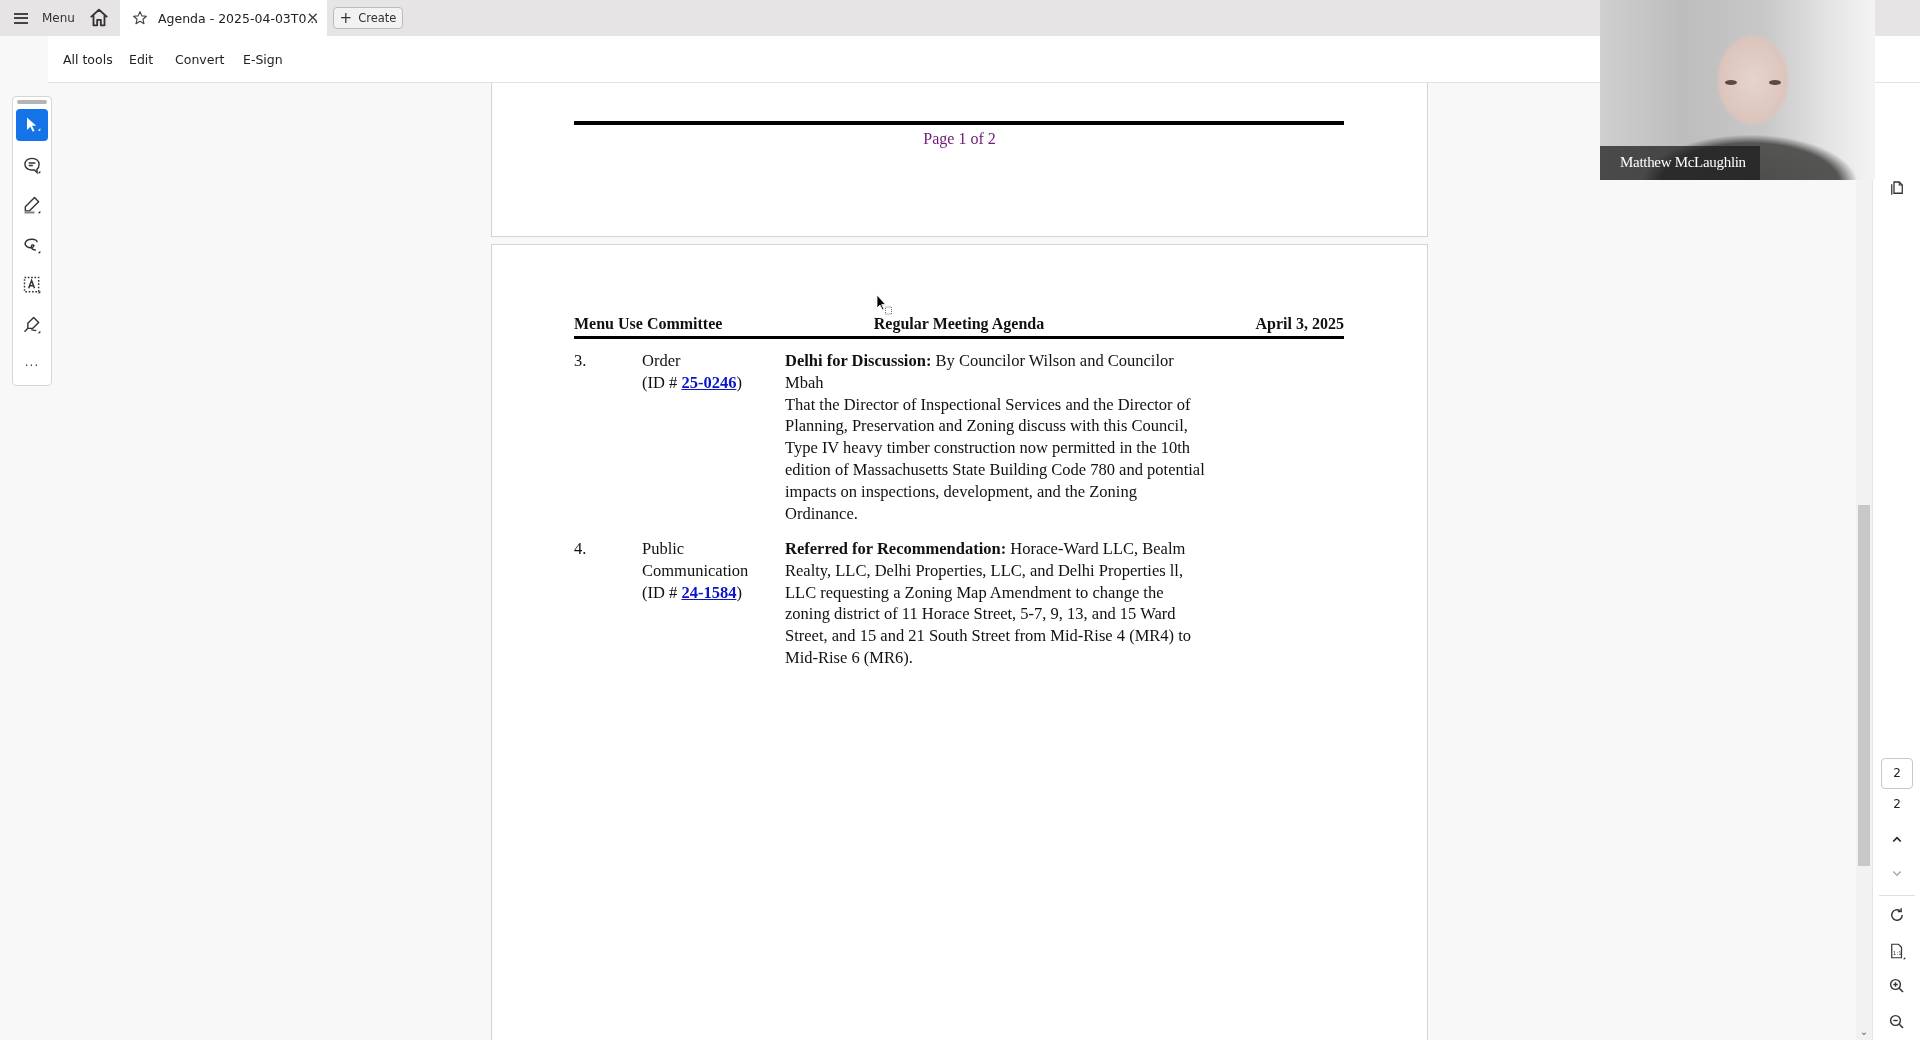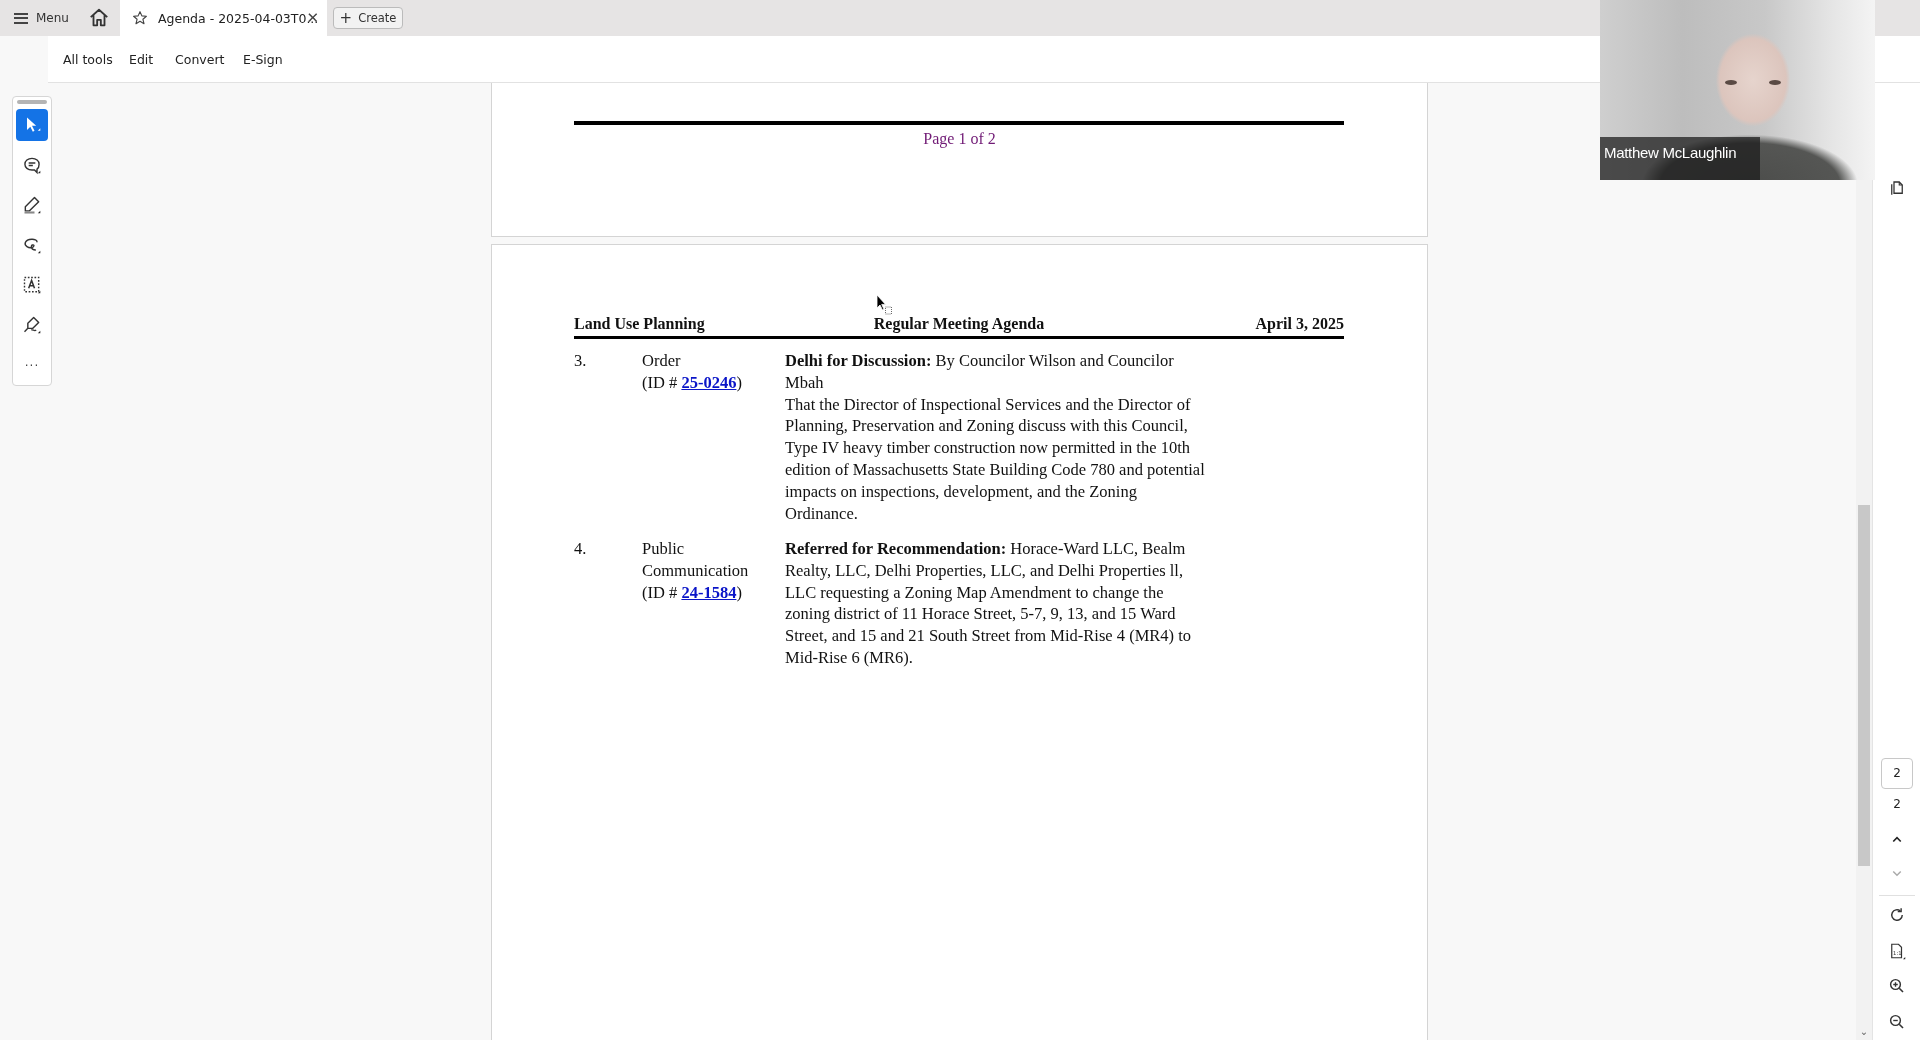--- a/index.html
+++ b/index.html
@@ -1,18 +1,18 @@
 <!DOCTYPE html>
 <html><head>
 <meta charset="utf-8">
 <style>
   * { box-sizing: border-box; margin: 0; padding: 0; }
   html, body { width: 1920px; height: 1040px; overflow: hidden; background: #f8f8f8; font-family: "DejaVu Sans", sans-serif; color: #222; }
   .tabbar { position: absolute; left: 0; top: 0; width: 1920px; height: 36px; background: #e6e4e4; }
-  .tb-menu { position: absolute; left: 14px; top: 8px; height: 20px; display: flex; align-items: center; gap: 8px; font-size: 12px; color: #333; cursor: pointer; }
+  .tb-menu { position: absolute; left: 14px; top: 8px; height: 20px; display: flex; align-items: center; gap: 14px; font-size: 12px; color: #333; cursor: pointer; }
   .hamburger { width: 14px; height: 11px; border-top: 2px solid #444; border-bottom: 2px solid #444; position: relative; }
   .hamburger::after { content: ""; position: absolute; left: 0; right: 0; top: 2.5px; height: 2px; background: #444; }
   .tb-home { position: absolute; left: 88px; top: 7px; width: 22px; height: 22px; cursor: pointer; }
   .tab-active { position: absolute; left: 120px; top: 0; width: 207px; height: 36px; background: #fff; display: flex; align-items: center; padding-left: 12px; font-size: 12.5px; color: #222; }
   .tab-active .star { width: 16px; height: 16px; margin-right: 10px; }
   .tab-active .close { position: absolute; right: 8px; top: 9px; font-size: 15px; color: #444; cursor: pointer; }
   .create-btn { position: absolute; left: 333px; top: 7px; width: 70px; height: 22px; border: 1px solid #bbb; border-radius: 4px; background: #f2f2f2; display: flex; align-items: center; justify-content: center; gap: 6px; font-size: 11.5px; color: #333; }
   .create-btn .plus { font-size: 15px; line-height: 1; }
 
   .toolbar { position: absolute; left: 0; top: 36px; width: 1920px; height: 47px; background: #fff; border-bottom: 1px solid #e2e2e2; margin-left: 48px; }
@@ -59,21 +59,21 @@
   .page-total { position: absolute; left: 8px; top: 714px; width: 32px; font-size: 12px; text-align: center; color: #222; }
   .rr-sep { position: absolute; left: 6px; width: 36px; height: 1px; background: #e0e0e0; top: 812px; }
 
   .video { position: absolute; left: 1600px; top: 0; width: 275px; height: 180px; overflow: hidden;
     background: radial-gradient(ellipse 60px 75px at 153px 80px, #e6d4cd 0%, #dcc5bd 55%, rgba(220,200,190,0) 62%),
                 radial-gradient(ellipse 150px 70px at 150px 185px, #4c4d4b 0%, #555654 60%, rgba(90,90,90,0) 72%),
                 linear-gradient(90deg, #cfcfcf 0%, #bdbdbd 30%, #c8c8c8 60%, #e6e6e6 85%, #f4f4f4 100%); }
   .video .eyes { position: absolute; left: 125px; top: 80px; width: 56px; height: 6px; }
   .video .eyes::before, .video .eyes::after { content: ""; position: absolute; top: 0; width: 12px; height: 5px; background: #5a4a44; border-radius: 50%; }
   .video .eyes::before { left: 0; } .video .eyes::after { right: 0; }
-  .video-name { position: absolute; left: 0; bottom: 0; width: 160px; height: 43px; background: rgba(30,30,30,0.75); color: #fff; font-size: 15px; line-height: 32px; padding-left: 4px; font-family: Liberation Sans, sans-serif; letter-spacing: -0.3px; }
+  .video-name { position: absolute; left: 0; bottom: 0; width: 160px; height: 34px; background: rgba(30,30,30,0.75); color: #fff; font-size: 15px; line-height: 32px; padding-left: 20px; font-family: Liberation Serif, serif; letter-spacing: -0.3px; }
 </style>
 </head>
 <body>
 
 <div class="tabbar">
   <div class="tb-menu">
     <span class="hamburger"></span>
     <span>Menu</span>
   </div>
   <div class="tb-home">
@@ -149,21 +149,21 @@
 </div>
 
 <div class="doc-area">
   <div class="page page1">
     <div class="footer-rule" style="top:57px"></div>
     <div class="page-num" style="top:66px">Page 1 of 2</div>
   </div>
 
   <div class="page page2">
     <div class="hdr">
-      <span class="l">Land Use Planning</span>
+      <span class="l">Menu Use Committee</span>
       <span class="c">Regular Meeting Agenda</span>
       <span class="r">April 3, 2025</span>
     </div>
     <div class="hdr-rule"></div>
 
     <div class="item" style="top:105px">
       <span class="num">3.</span>
       <div class="type">
         <div>Order</div>
         <div><span>(ID # </span><a>25-0246</a><span>)</span></div>

